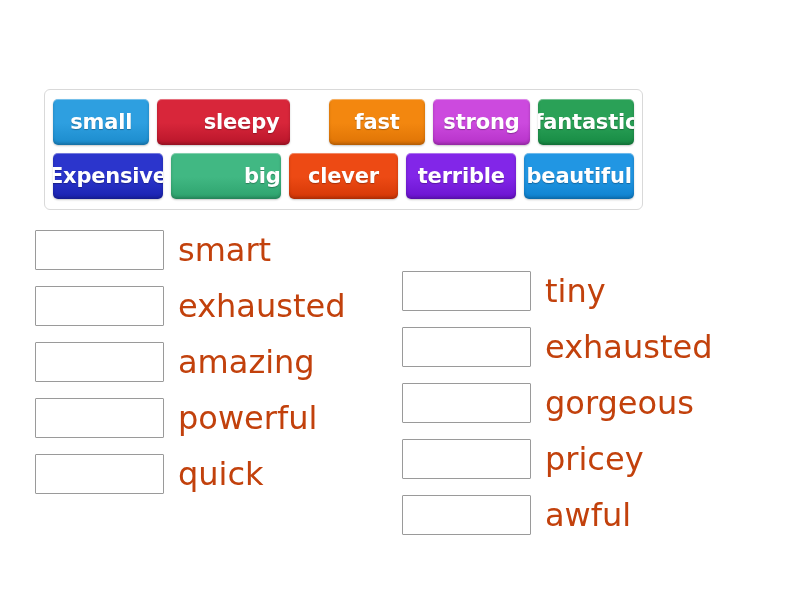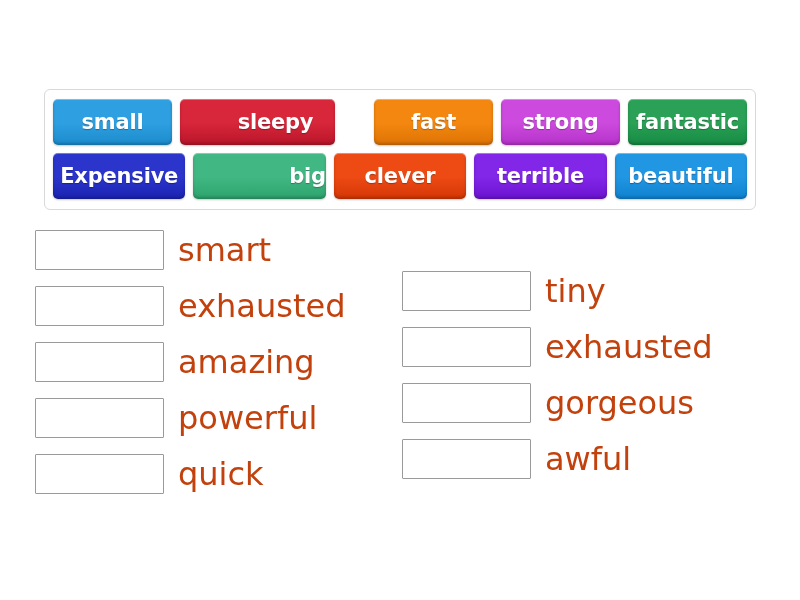--- a/index.html
+++ b/index.html
@@ -17,21 +17,21 @@
     width: 800px;
     height: 600px;
     background: #ffffff;
   }
 
   
   .tile-tray {
     position: absolute;
     left: 44px;
     top: 89px;
-    width: 712px;
+    width: 599px;
     box-sizing: border-box;
     border: 1px solid #d9d9d9;
     border-radius: 6px;
     background: #ffffff;
     padding: 5px 4px 6px 4px;
   }
 
   .tile-row {
     display: flex;
     justify-content: flex-start;
@@ -182,18 +182,22 @@
       <div class="answer-row">
         <div class="drop-slot"></div>
         <div class="answer-text">exhausted</div>
       </div>
       <div class="answer-row">
         <div class="drop-slot"></div>
         <div class="answer-text">gorgeous</div>
       </div>
       <div class="answer-row">
         <div class="drop-slot"></div>
+        <div class="answer-text">pricey</div>
+      </div>
+      <div class="answer-row">
+        <div class="drop-slot"></div>
         <div class="answer-text">awful</div>
       </div>
     </div>
 
   </div>
 </div>
 
 </body></html>

